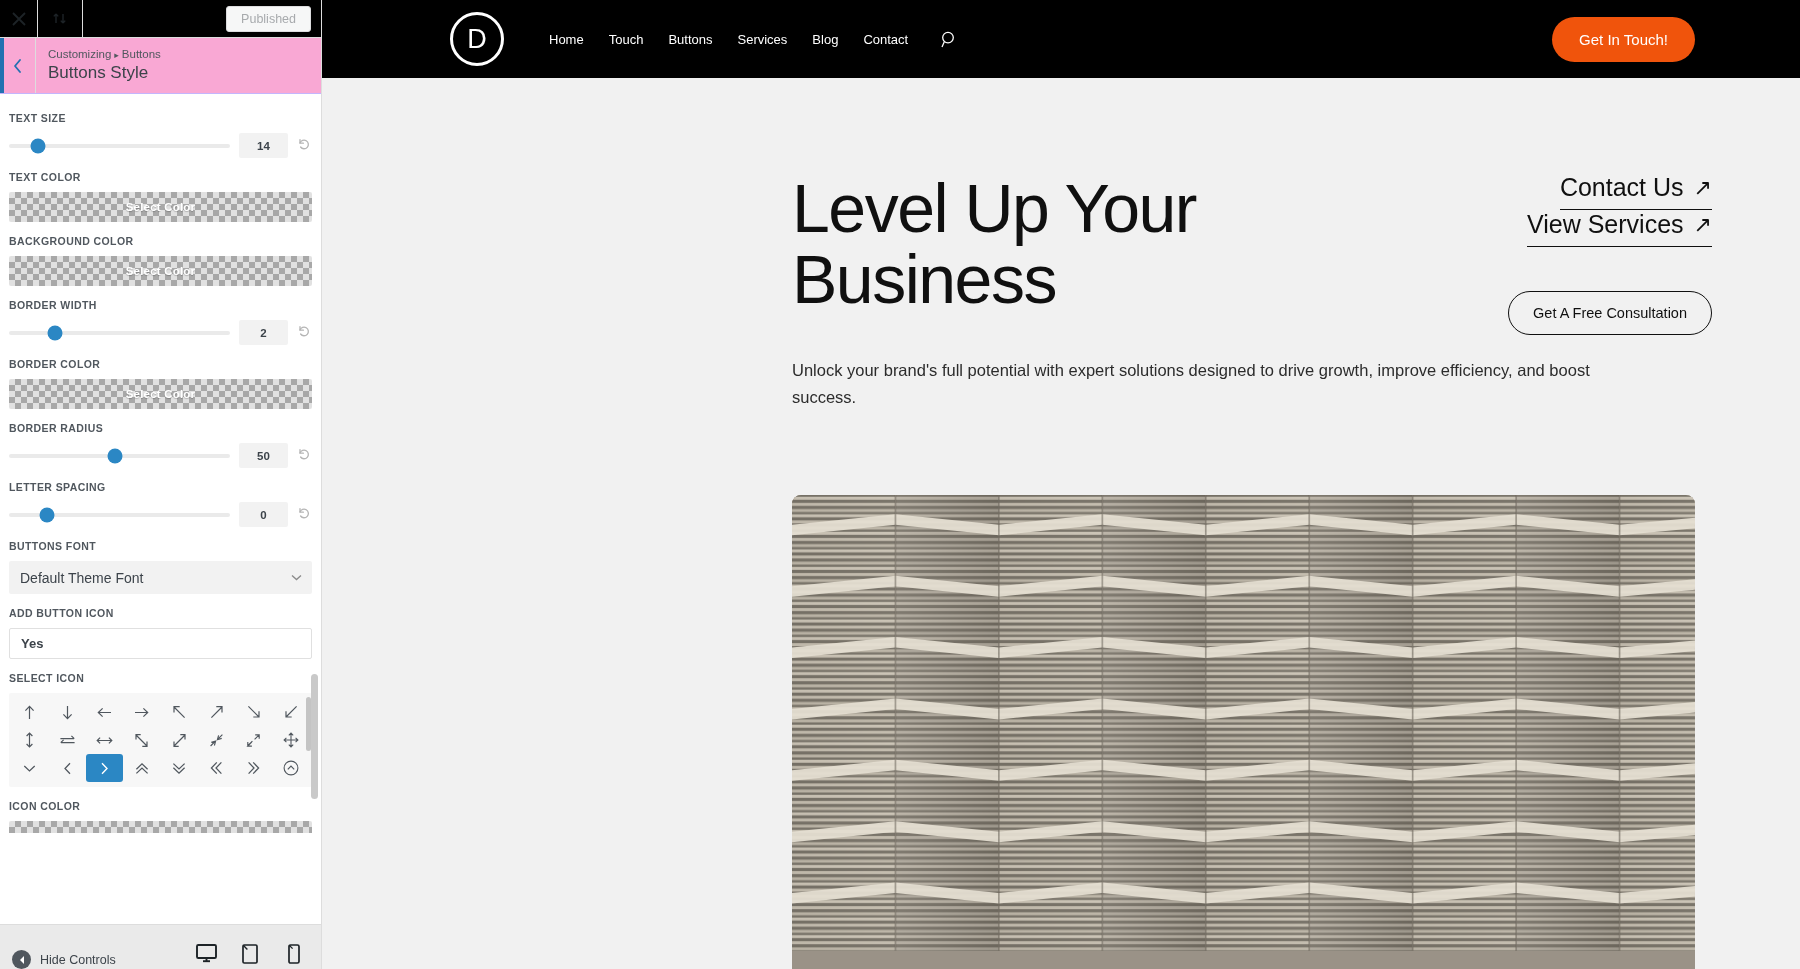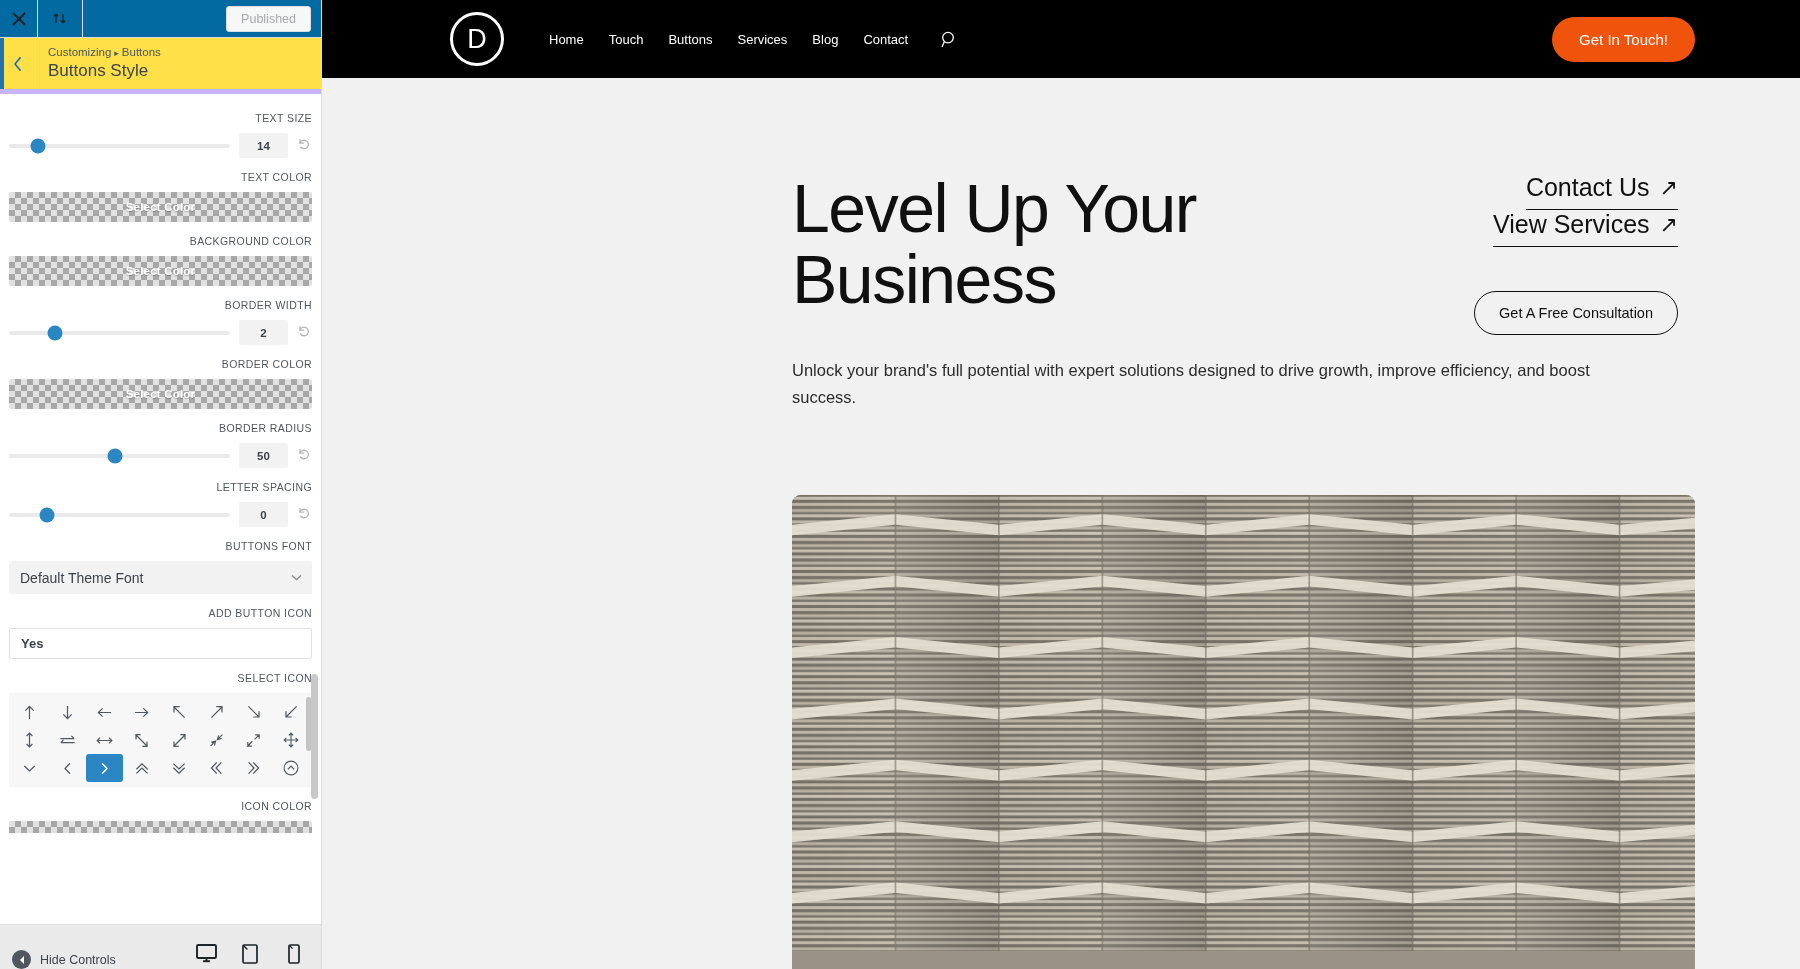--- a/index.html
+++ b/index.html
@@ -10,42 +10,42 @@
   }
   #app { position: relative; width: 1800px; height: 969px; display: flex; }
 
   
   .customizer {
     width: 322px; height: 969px; background: #fff;
     display: flex; flex-direction: column; position: relative;
     border-right: 1px solid #ddd; flex: 0 0 322px;
   }
   .cz-topbar {
-    height: 38px; flex: 0 0 38px; background: #0369a1;
+    height: 38px; flex: 0 0 38px; background: #000000;
     border-bottom: 1px solid #ddd; display: flex; align-items: stretch;
   }
   .cz-close {
     width: 38px; display: flex; align-items: center; justify-content: center;
     border-right: 1px solid #ddd; cursor: pointer; color: #1d2327;
   }
   .cz-devices-toggle {
     width: 45px; display: flex; align-items: center; justify-content: center;
     border-right: 1px solid #ddd; cursor: pointer; color: #1d2327;
     font-size: 14px; letter-spacing: -1px;
   }
   .cz-spacer { flex: 1; }
   .cz-publish {
     align-self: center; margin-right: 10px;
     background: #f6f7f7; border: 1px solid #dcdcde; color: #a7aaad;
     font-size: 12.5px; padding: 5px 14px; border-radius: 3px; cursor: default;
   }
 
   .cz-header {
     height: 56px; flex: 0 0 56px; display: flex; align-items: center;
-    border-bottom: 5px solid #c4b5fd; background: #fde047; position: relative;
+    border-bottom: 1px solid #c4b5fd; background: #f9a8d4; position: relative;
   }
   .cz-header::before {
     content: ""; position: absolute; left: 0; top: 0; bottom: 0;
     width: 4px; background: #2271b1;
   }
   .cz-back {
     width: 36px; display: flex; align-items: center; justify-content: center;
     color: #2271b1; font-size: 17px; cursor: pointer;
     border-right: 1px solid #ddd; height: 100%;
   }
@@ -58,24 +58,23 @@
     flex: 1; overflow: hidden; position: relative;
     padding: 18px 9px 0 9px; background: #fff;
   }
   .cz-scrollbar {
     position: absolute; right: 3px; top: 580px; width: 7px; height: 125px;
     background: #c9c9c9; border-radius: 4px;
   }
 
   .ctl { margin-bottom: 13px; }
   .ctl-label {
-    font-size: 10.5px; font-weight: normal; letter-spacing: .42px;
+    font-size: 10.5px; font-weight: bold; letter-spacing: .42px;
     color: #50575e; text-transform: uppercase; margin-bottom: 9px;
     display: block;
-    text-align: right;
   }
 
   
   .slider-row { display: flex; align-items: center; gap: 9px; }
   .slider-track {
     position: relative; flex: 1; height: 4px; background: #eaeaea;
     border-radius: 2px;
   }
   .slider-thumb {
     position: absolute; top: 50%; transform: translate(-50%, -50%);
@@ -213,21 +212,21 @@
   .hero-inner { padding: 0 105px 0 470px; position: relative; }
   .hero-h1 {
     font-size: 68px; line-height: 1.04; font-weight: 300; color: #101010;
     letter-spacing: -1.5px; max-width: 660px; margin-left: 0;
   }
   .hero-p {
     margin-top: 43px; font-size: 16.5px; line-height: 1.62; color: #2c2c2c;
     max-width: 830px; font-weight: 400;
   }
   .hero-actions {
-    position: absolute; right: 122px; top: 0; width: 200px;
+    position: absolute; right: 88px; top: 0; width: 200px;
     display: flex; flex-direction: column; align-items: flex-end; gap: 0;
   }
   .hero-link {
     display: flex; align-items: center; gap: 10px; color: #101010;
     font-size: 25px; text-decoration: none; padding-bottom: 7px;
     border-bottom: 1.6px solid #101010; cursor: pointer; white-space: nowrap;
   }
   .hero-link.second { }
   .hero-arrow { font-size: 22px; line-height: 1; }
   .hero-pill {

